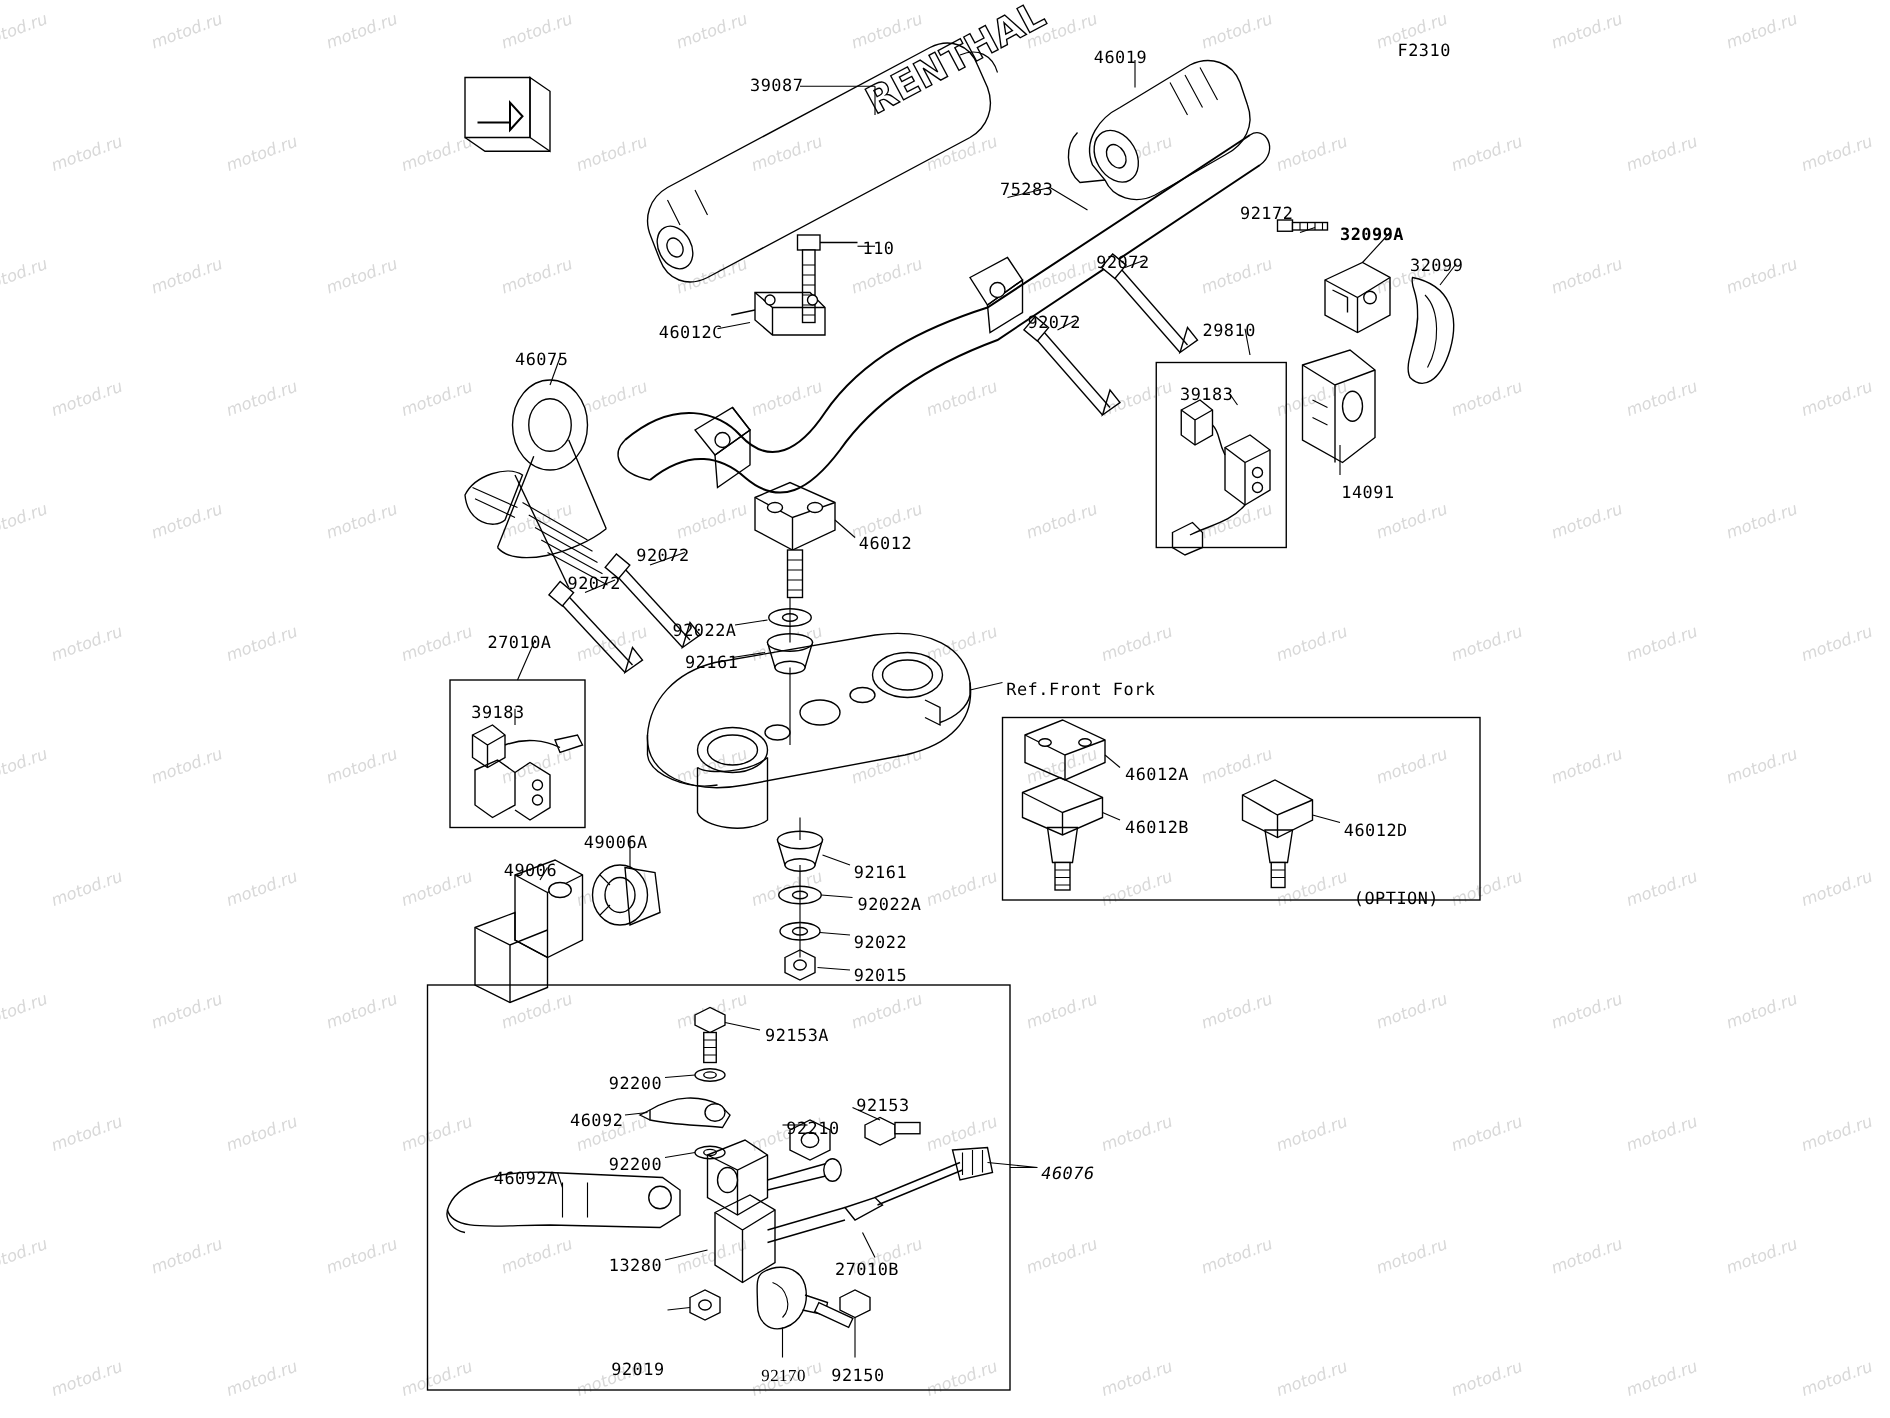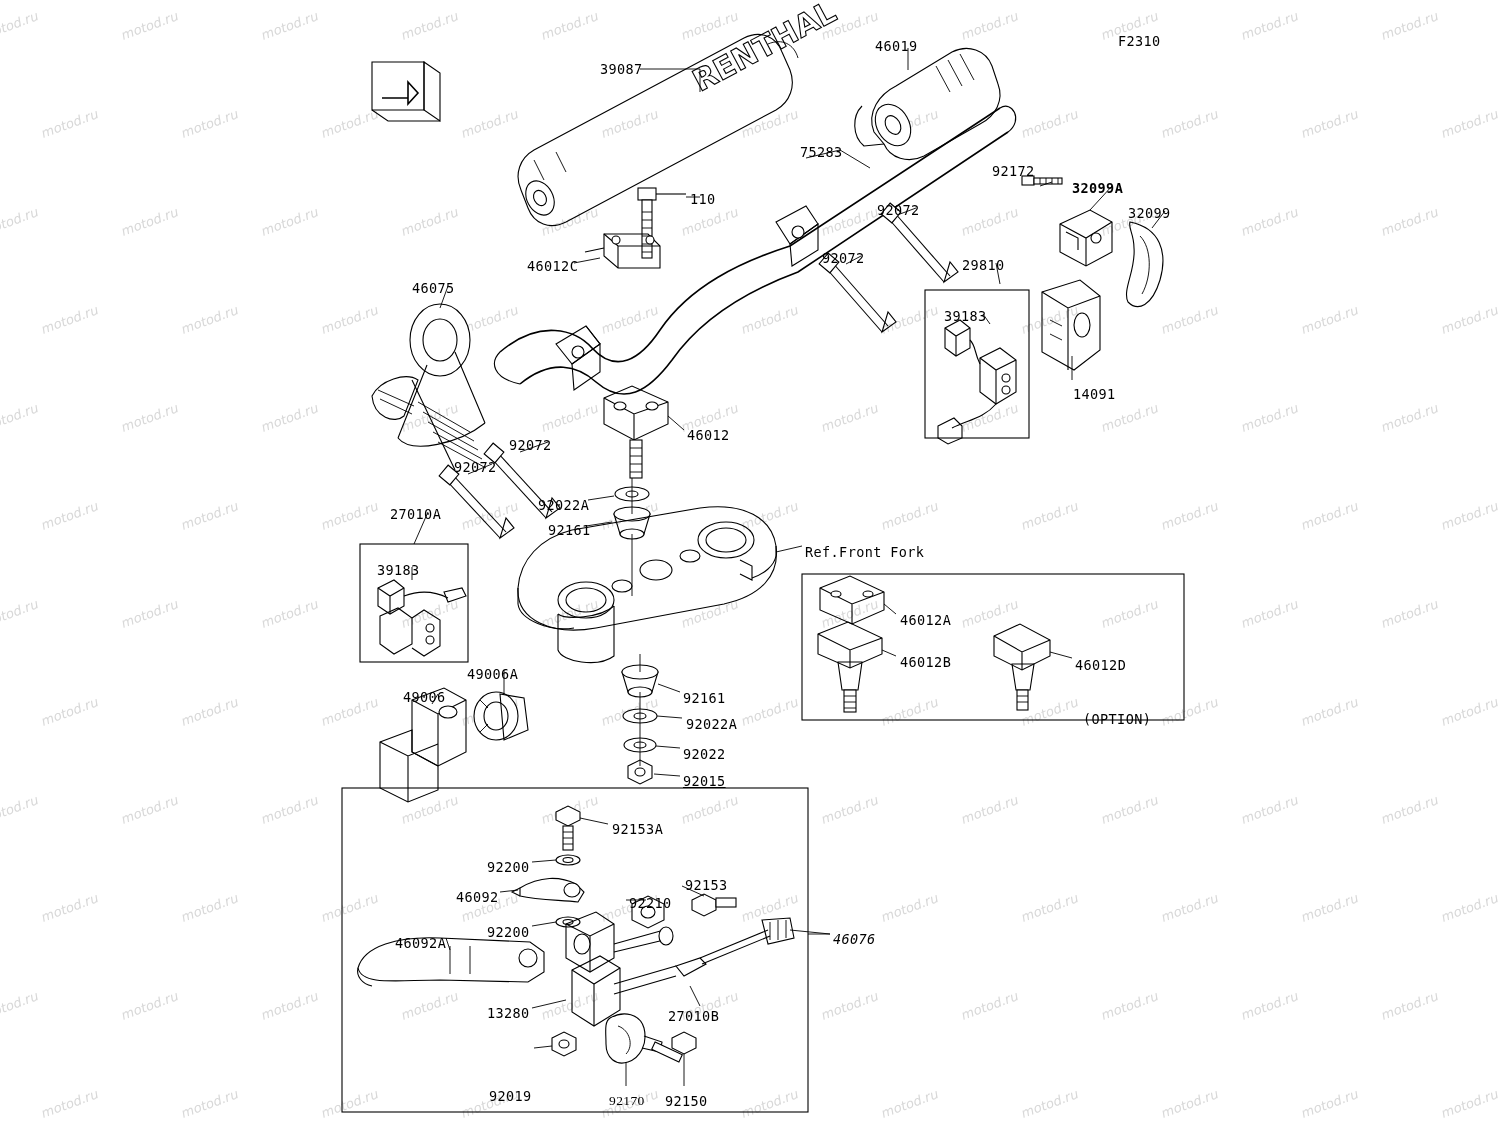--- a/index.html
+++ b/index.html
@@ -561,21 +561,21 @@
       <div class="lbl" style="left: 377px; top: 562px;">39183</div>
       <div class="lbl" style="left: 900px; top: 612px;">46012A</div>
       <div class="lbl" style="left: 900px; top: 654px;">46012B</div>
       <div class="lbl" style="left: 1075px; top: 657px;">46012D</div>
       <div class="lbl" style="left: 467px; top: 666px;">49006A</div>
       <div class="lbl" style="left: 683px; top: 690px;">92161</div>
       <div class="lbl" style="left: 403px; top: 689px;">49006</div>
       <div class="lbl" style="left: 686px; top: 716px;">92022A</div>
       <div class="lbl" style="left: 1083px; top: 711px;">(OPTION)</div>
       <div class="lbl" style="left: 683px; top: 746px;">92022</div>
-      <div class="lbl" style="left: 683px; top: 773px; text-decoration: underline;">92015</div>
+      <div class="lbl" style="left: 683px; top: 773px;">92015</div>
       <div class="lbl" style="left: 612px; top: 821px;">92153A</div>
       <div class="lbl" style="left: 487px; top: 859px;">92200</div>
       <div class="lbl" style="left: 456px; top: 889px;">46092</div>
       <div class="lbl" style="left: 629px; top: 895px;">92210</div>
       <div class="lbl" style="left: 685px; top: 877px;">92153</div>
       <div class="lbl" style="left: 487px; top: 924px;">92200</div>
       <div class="lbl" style="left: 395px; top: 935px;">46092A</div>
       <div class="lbl" style="left: 833px; top: 931px; font-style: italic;">46076</div>
       <div class="lbl" style="left: 487px; top: 1005px;">13280</div>
       <div class="lbl" style="left: 668px; top: 1008px;">27010B</div>

